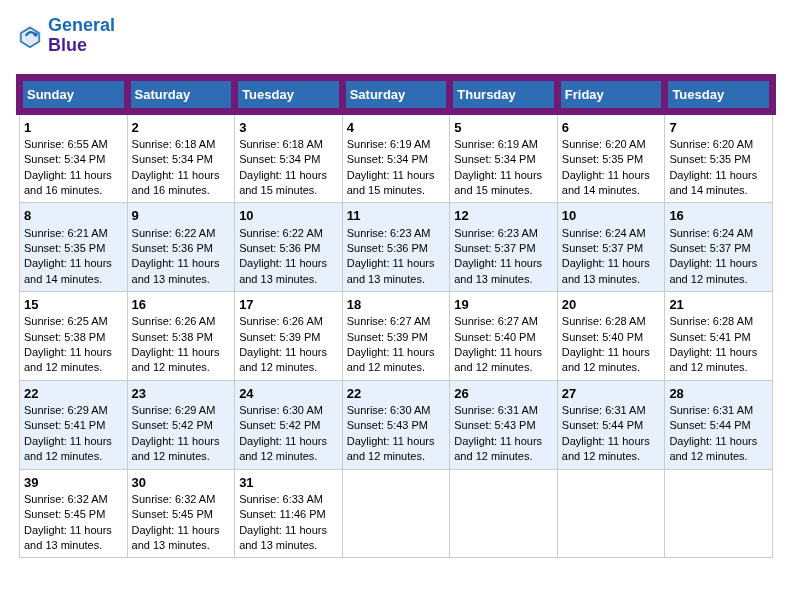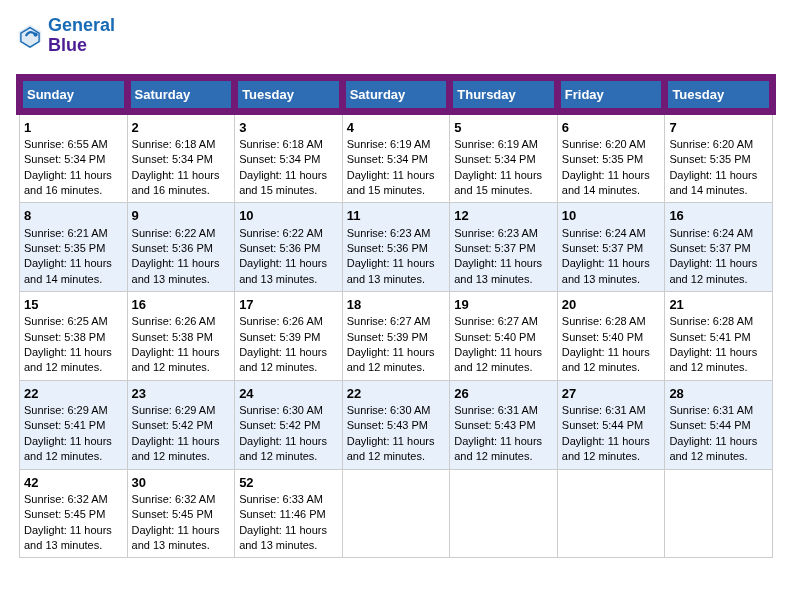--- a/index.html
+++ b/index.html
@@ -318,35 +318,35 @@
         <td class="day-cell">
           <div class="day-num">28</div>
           <div>Sunrise: 6:31 AM</div>
           <div>Sunset: 5:44 PM</div>
           <div>Daylight: 11 hours</div>
           <div>and 12 minutes.</div>
         </td>
       </tr>
       <tr>
         <td class="day-cell">
-          <div class="day-num">42</div>
+          <div class="day-num">39</div>
           <div>Sunrise: 6:32 AM</div>
           <div>Sunset: 5:45 PM</div>
           <div>Daylight: 11 hours</div>
           <div>and 13 minutes.</div>
         </td>
         <td class="day-cell">
           <div class="day-num">30</div>
           <div>Sunrise: 6:32 AM</div>
           <div>Sunset: 5:45 PM</div>
           <div>Daylight: 11 hours</div>
           <div>and 13 minutes.</div>
         </td>
         <td class="day-cell">
-          <div class="day-num">52</div>
+          <div class="day-num">31</div>
           <div>Sunrise: 6:33 AM</div>
           <div>Sunset: 11:46 PM</div>
           <div>Daylight: 11 hours</div>
           <div>and 13 minutes.</div>
         </td>
         <td class="day-cell empty-cell"></td>
         <td class="day-cell empty-cell"></td>
         <td class="day-cell empty-cell"></td>
         <td class="day-cell empty-cell"></td>
       </tr>

